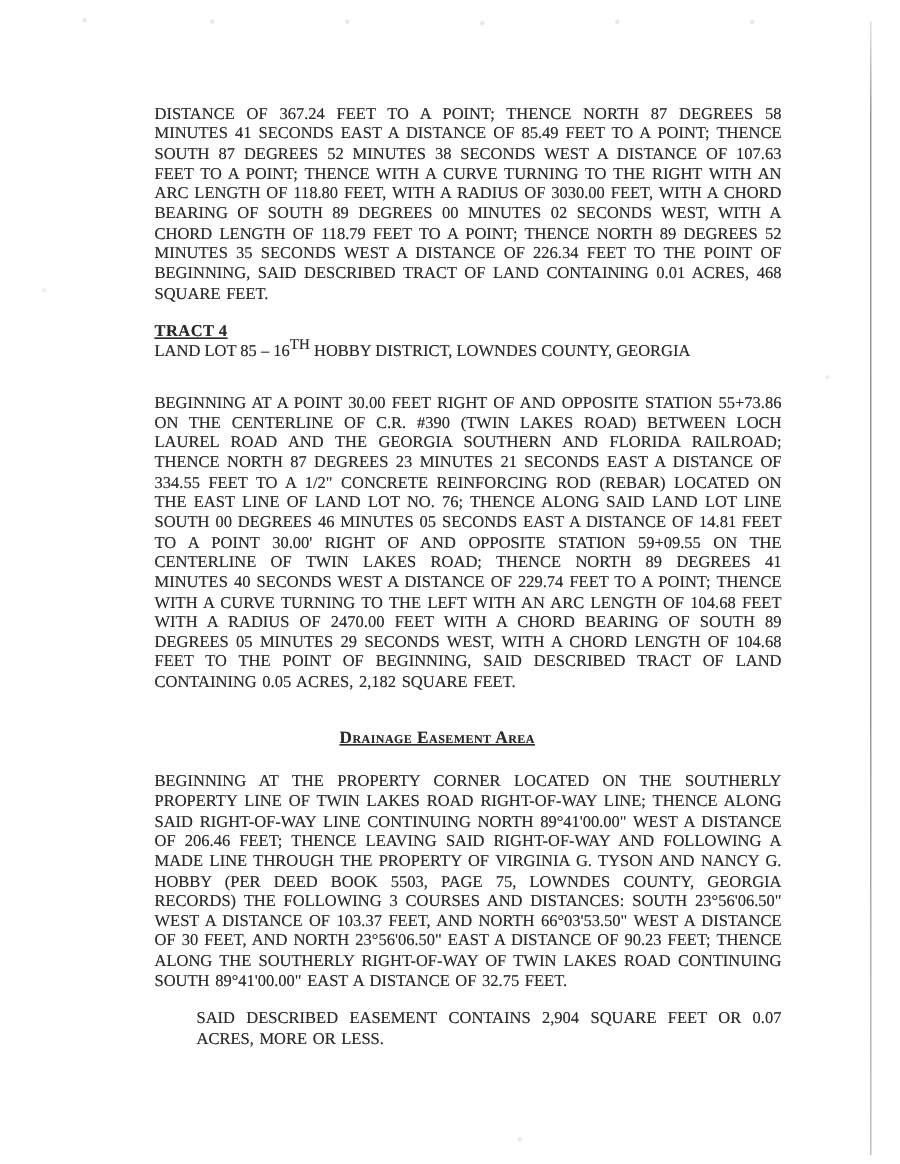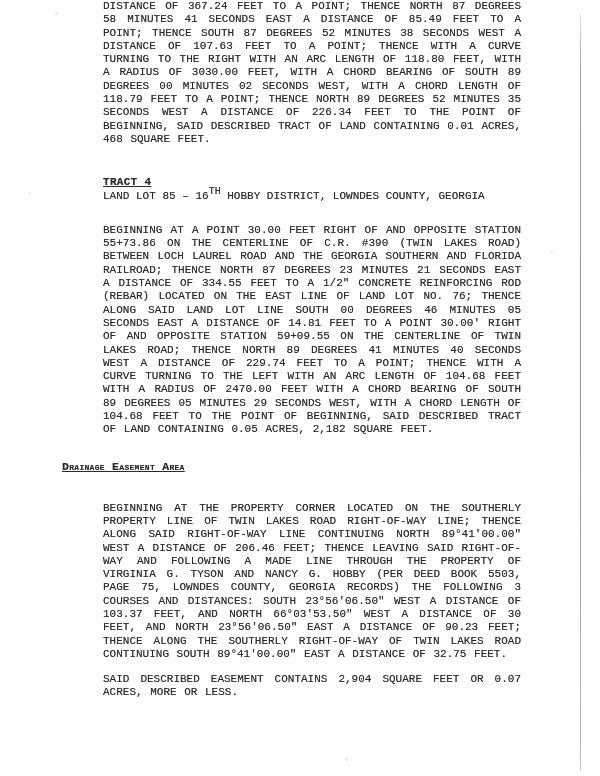--- a/index.html
+++ b/index.html
@@ -43,34 +43,34 @@
   .d5{left:410px;top:13px;}
   .d6{left:500px;top:13px;}
   .d7{left:345px;top:758px;}
   .d8{left:28px;top:192px;background:#efefef;}
   .d9{left:550px;top:250px;background:#efefef;}
 
   .doc{
     position:absolute;
     left:103px;top:0;
     width:418px;
+    padding-top:70px;
     color:var(--ink);
     font-size:11px;
     line-height:13.3px;
     text-shadow:0 0 .35px rgba(42,42,42,.55);
-    font-family:Liberation Mono, monospace;
   }
   p{margin:0;}
   .para{
     text-align:justify;
     text-align-last:left;
     word-spacing:1px;
   }
   .tract-heading{
-    margin:30px 0 0 0;
+    margin:12px 0 0 0;
     font-size:11px;
     font-weight:bold;
     text-decoration:underline;
     line-height:13.3px;
     letter-spacing:.3px;
   }
   .subheading{
     line-height:13.3px;
     white-space:nowrap;
   }
@@ -81,23 +81,24 @@
   }
   .para-tract4{margin-top:21px;}
   .easement-heading{
     margin:23px 0 0 -41px;
     font-size:11.5px;
     font-weight:bold;
     font-variant:small-caps;
     text-decoration:underline;
     line-height:14px;
     letter-spacing:.3px;
+    text-align:center;
   }
-  .para-drainage{margin-top:28px;}
-  .para-closing{margin-top:12px;}
+  .para-drainage{margin-top:16px;}
+  .para-closing{margin-top:12px;margin-left:28px;}
 </style>
 </head>
 <body>
 
 <div class="page">
 
   <div class="scan-line"></div>
   <div class="dust d1"></div>
   <div class="dust d2"></div>
   <div class="dust d3"></div>

